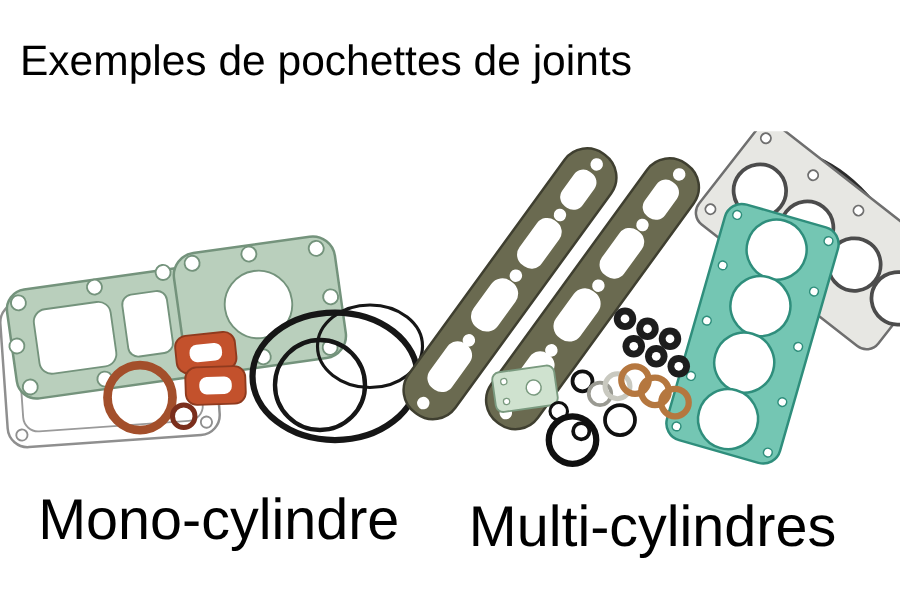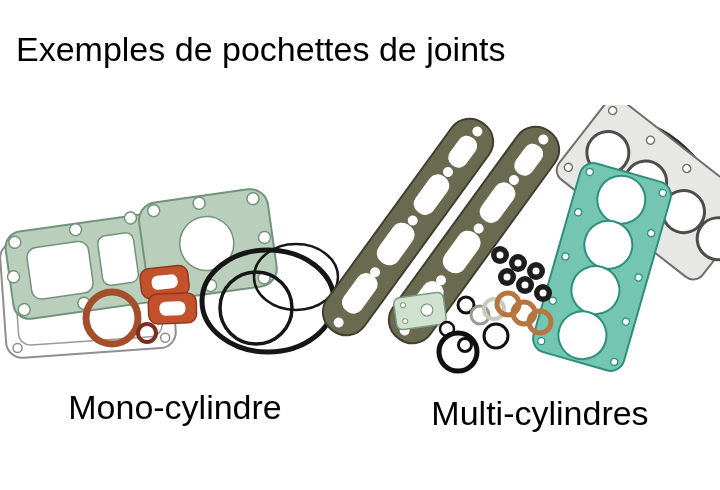--- a/index.html
+++ b/index.html
@@ -15,25 +15,25 @@
     position:absolute; top:12px; left:0; width:720px;
     margin:16px; text-align:left;
     font-size:34px; font-weight:400; line-height:1.25;
     color:#000;
   }
   .photo-wrap {
     position:absolute; top:105px; left:0;
     width:720px; height:285px;
   }
   .caption {
-    position:absolute; font-size:34px; font-weight:400; color:#000;
+    position:absolute; font-size:46px; font-weight:400; color:#000;
     text-align:center; white-space:nowrap;
   }
   .caption-mono { top:388px; left:30px;  width:290px; }
-  .caption-multi{ top:394px; left:390px; width:300px; }
+  .caption-multi{ top:394px; left:372px; width:300px; }
 </style>
 </head>
 <body>
 
 <div class="page">
 
   <h1 class="title"><span>Exemples de pochettes de joints</span><br></h1>
 
   <div class="photo-wrap">
     <svg width="720" height="285" viewBox="0 0 720 285">

